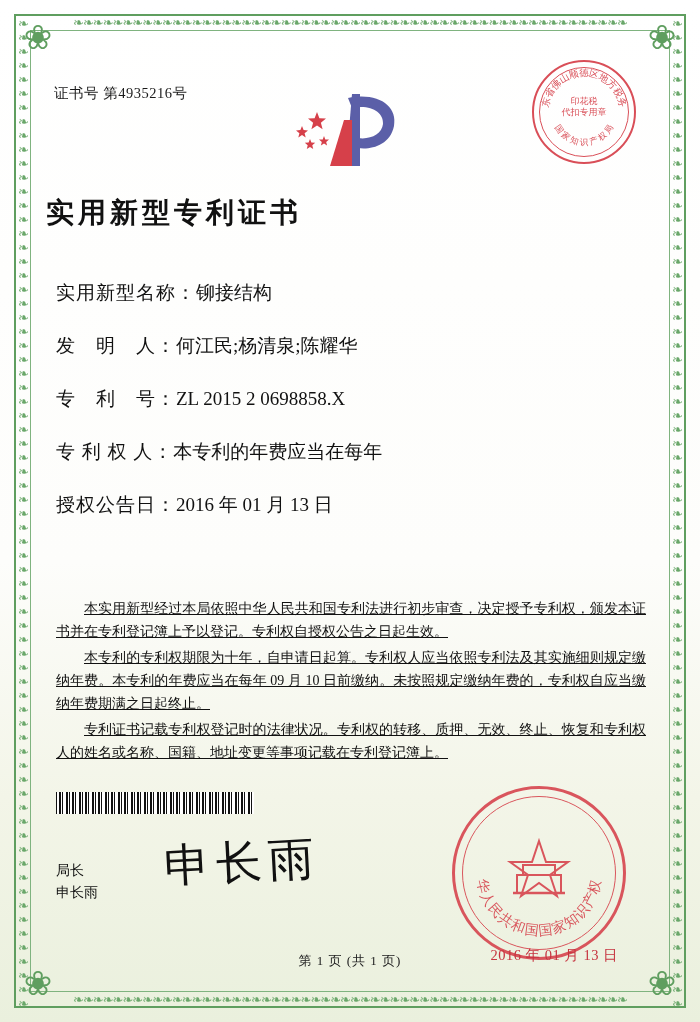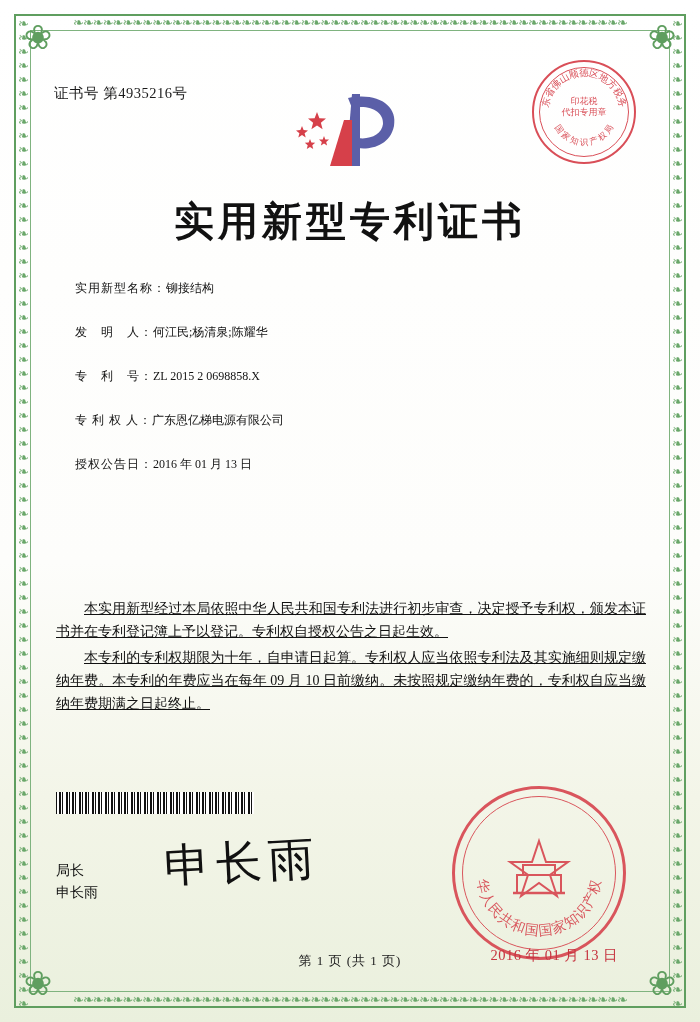--- a/index.html
+++ b/index.html
@@ -112,37 +112,35 @@
     position: absolute;
     left: 0; right: 0; top: 34px;
     text-align: center;
     font-size: 9px;
     line-height: 11px;
     font-family: "Liberation Serif", serif;
   }
   .title {
     position: absolute;
     left: 0; right: 0; top: 150px;
-    text-align: center;
-    font-size: 40px;
+    font-size: 28px;
     font-weight: bold;
     letter-spacing: 4px;
     color: #111;
     font-family: "Liberation Serif", "DejaVu Serif", serif;
   }
   .fields {
     position: absolute;
     left: 10px; right: 10px; top: 236px;
   }
   .field {
-    font-size: 12px;
+    font-size: 19px;
     color: #111;
     margin-bottom: 27px;
     white-space: nowrap;
-    margin-left: 19px;
   }
   .field .lbl { letter-spacing: 1px; }
   .paras {
     position: absolute;
     left: 10px; right: 8px; top: 553px;
     font-size: 14px;
     line-height: 23px;
     color: #111;
     text-align: justify;
     text-decoration: underline;
@@ -272,30 +270,31 @@
       <div class="field">
         <span class="lbl">实用新型名称：</span><span>铆接结构</span>
       </div>
       <div class="field">
         <span class="lbl">发　明　人：</span><span>何江民;杨清泉;陈耀华</span>
       </div>
       <div class="field">
         <span class="lbl">专　利　号：</span><span>ZL 2015 2 0698858.X</span>
       </div>
       <div class="field">
-        <span class="lbl">专 利 权 人：</span><span>广东恩亿梯电源有限公司</span>
+        <span class="lbl">专 利 权 人：</span><span>本专利的年费应当在每年</span>
       </div>
       <div class="field">
         <span class="lbl">授权公告日：</span><span>2016 年 01 月 13 日</span>
       </div>
     </div>
 
     <div class="paras">
       <p>本实用新型经过本局依照中华人民共和国专利法进行初步审查，决定授予专利权，颁发本证书并在专利登记簿上予以登记。专利权自授权公告之日起生效。</p>
       <p>本专利的专利权期限为十年，自申请日起算。专利权人应当依照专利法及其实施细则规定缴纳年费。本专利的年费应当在每年 09 月 10 日前缴纳。未按照规定缴纳年费的，专利权自应当缴纳年费期满之日起终止。</p>
+      <p>专利证书记载专利权登记时的法律状况。专利权的转移、质押、无效、终止、恢复和专利权人的姓名或名称、国籍、地址变更等事项记载在专利登记簿上。</p>
     </div>
 
     <div class="barcode"></div>
 
     <div class="sign-block">
       <div>局长</div>
       <div>申长雨</div>
     </div>
     <div class="signature">申长雨</div>
 

